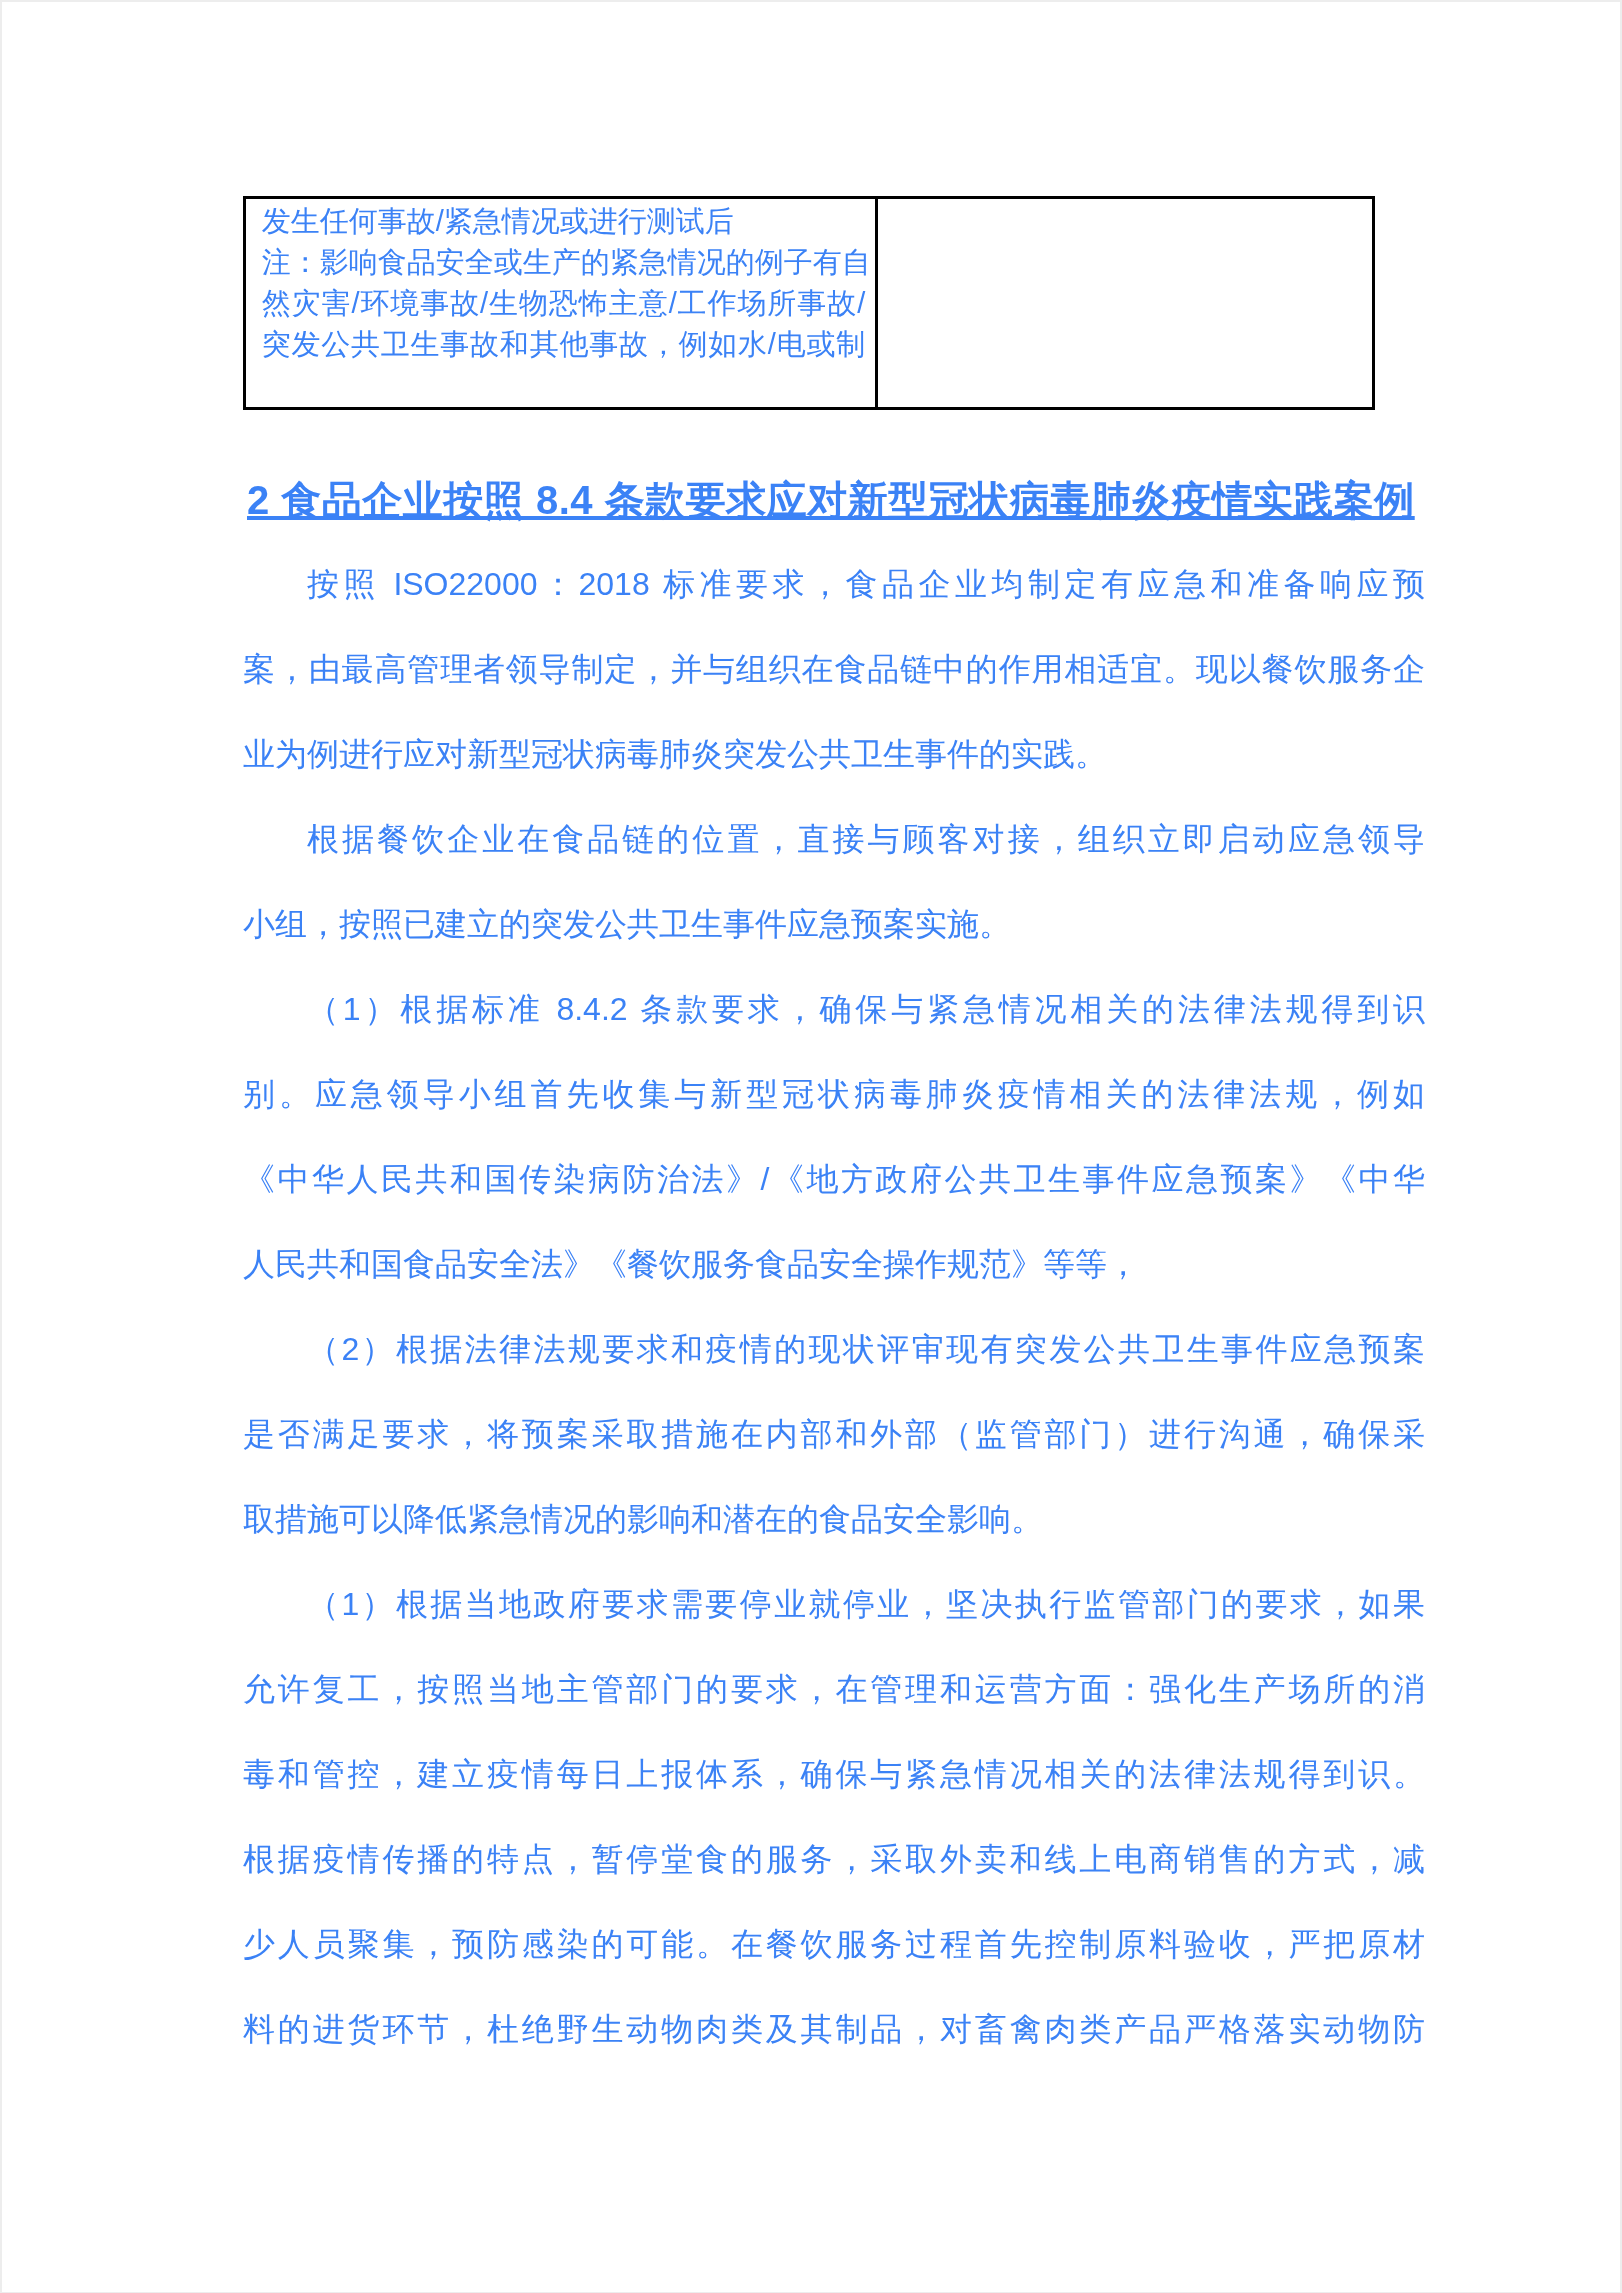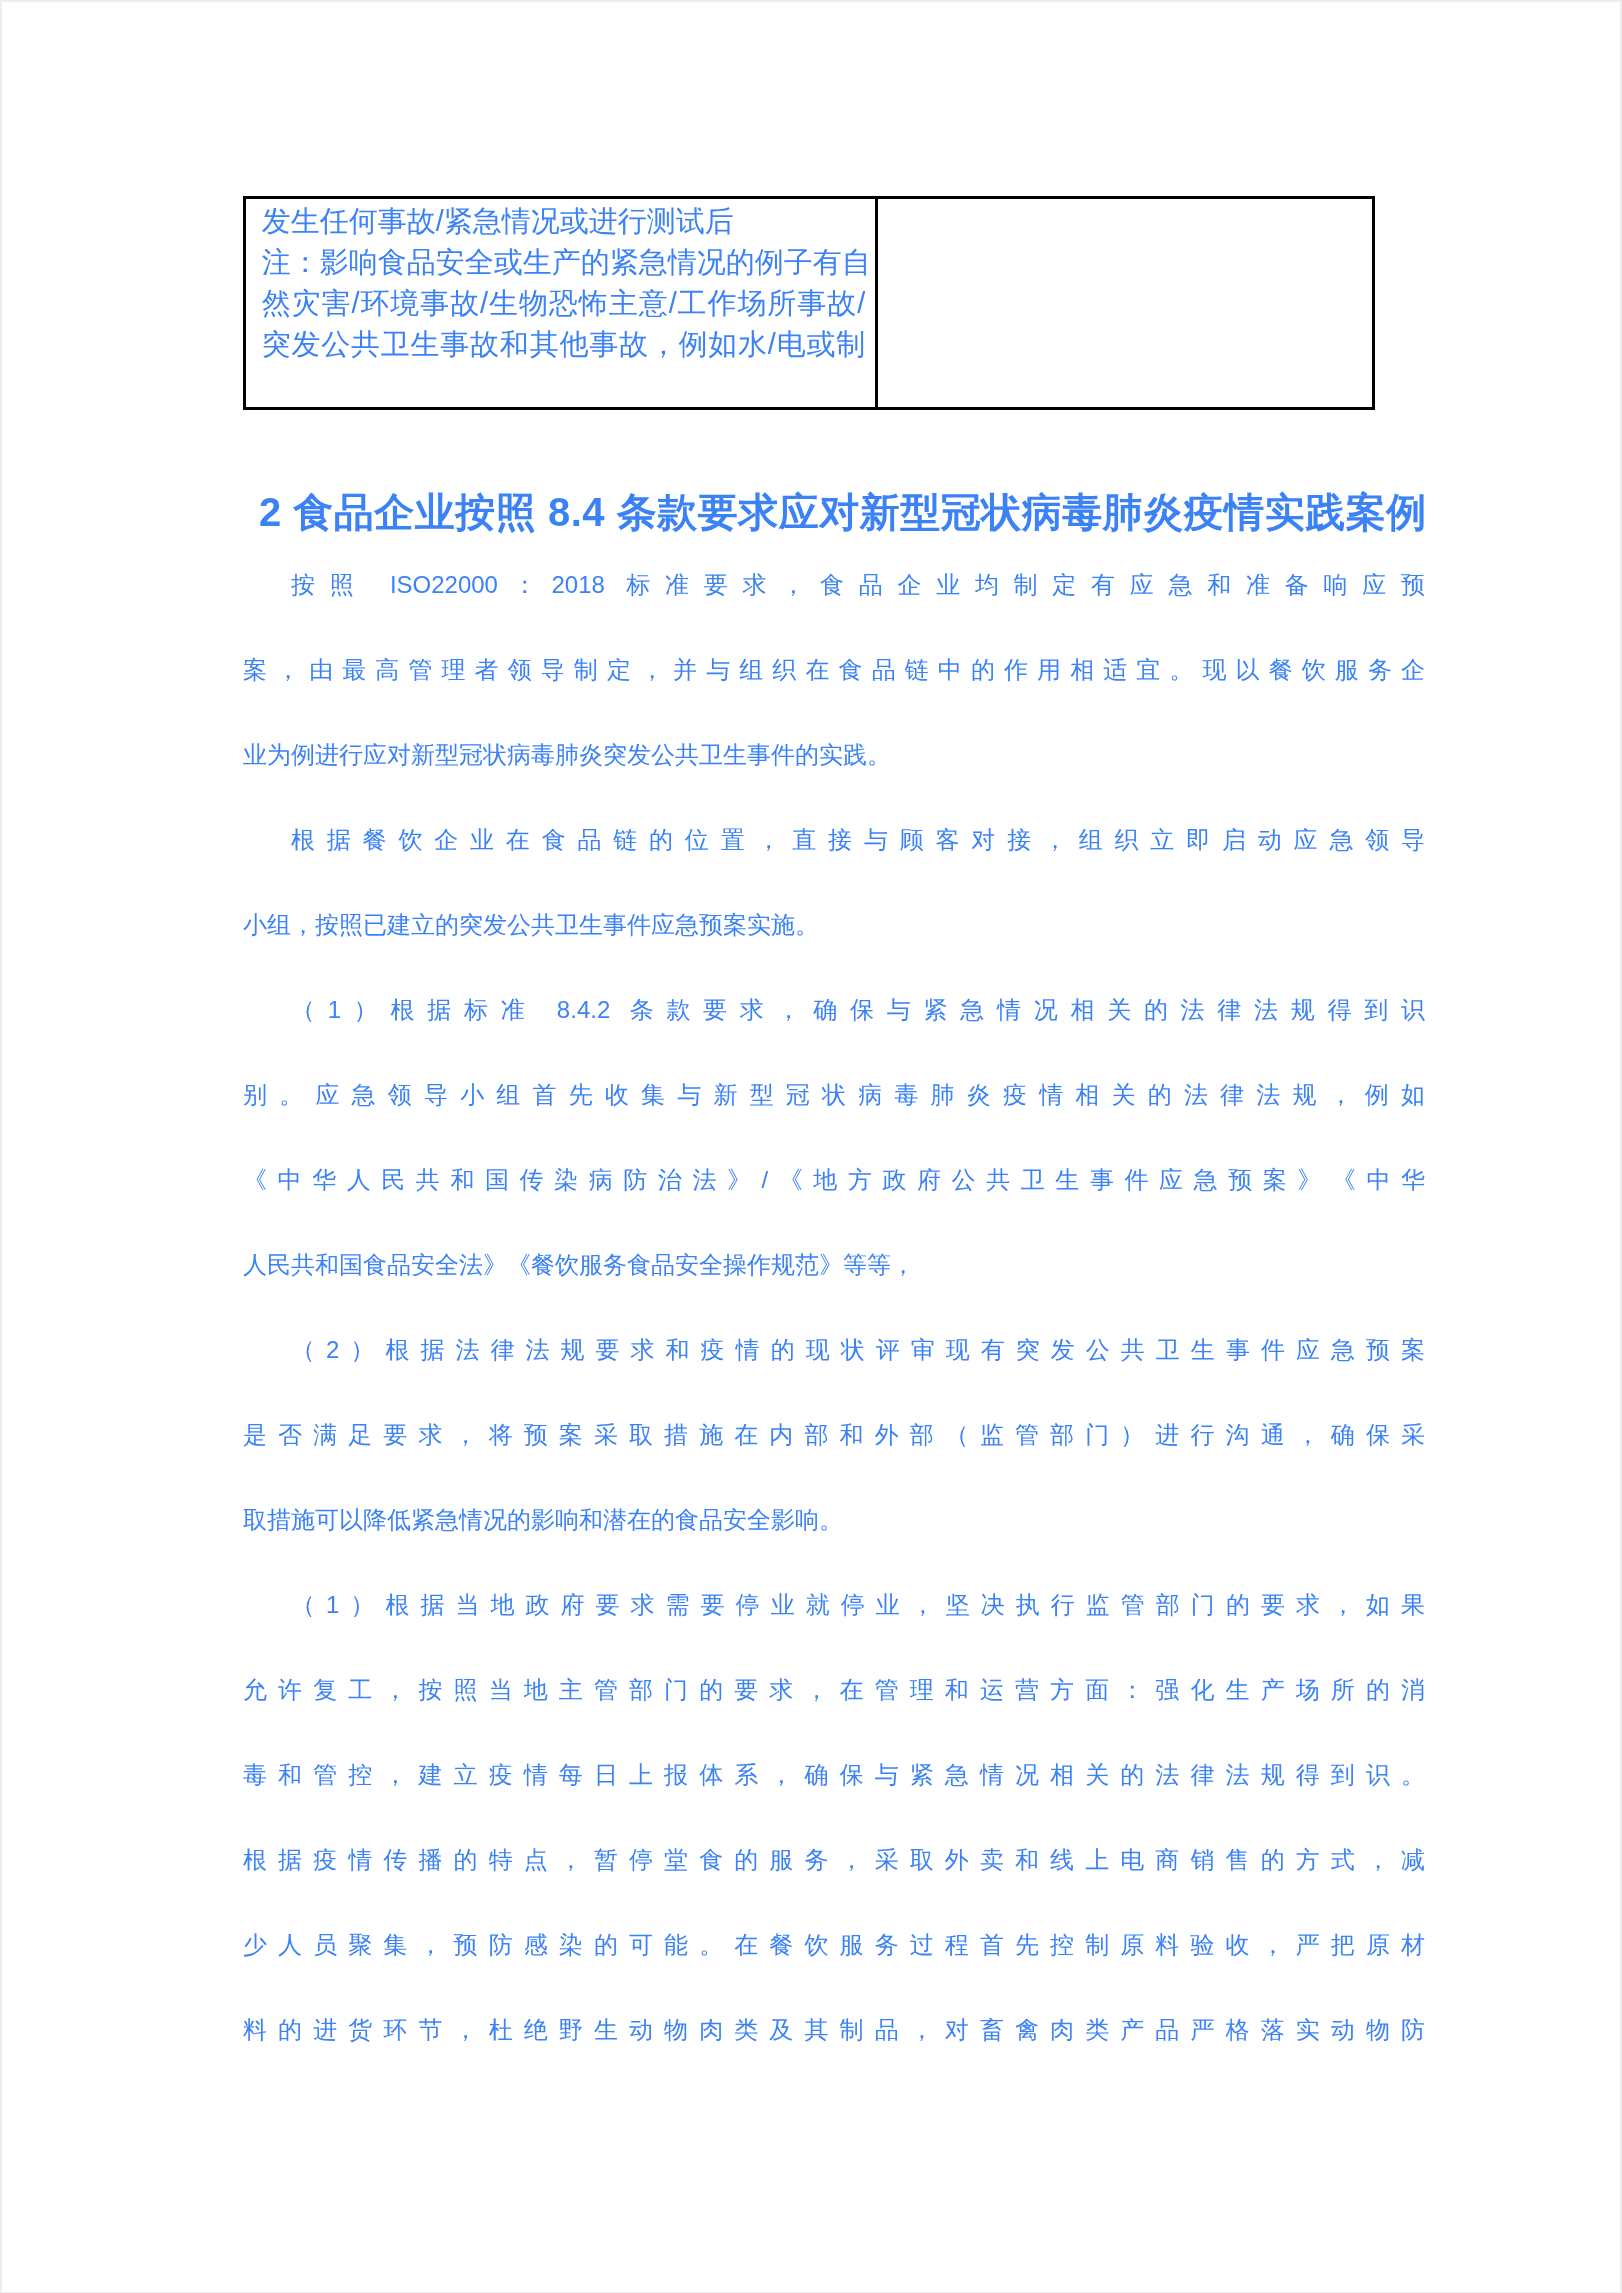--- a/index.html
+++ b/index.html
@@ -37,38 +37,39 @@
     height:41px;
     line-height:41px;
     font-size:29px;
   }
 
   
   .heading{
     position:absolute;
     left:243px;
     top:469px;
-    margin:16px;
+    margin:4px;
     font-size:40px;
     font-weight:700;
     white-space:nowrap;
     letter-spacing:0.5px;
+    text-decoration:underline;
   }
 
   
   .body-text{
     position:absolute;
     left:243px;
     top:542px;
     width:1182px;
   }
   .body-text .line{
     height:85px;
     line-height:85px;
-    font-size:24px;
+    font-size:32px;
   }
 
   
   .line{
     text-align:justify;
     text-align-last:justify;
     white-space:nowrap;
     overflow:visible;
   }
   .line.first{text-indent:2em;}

